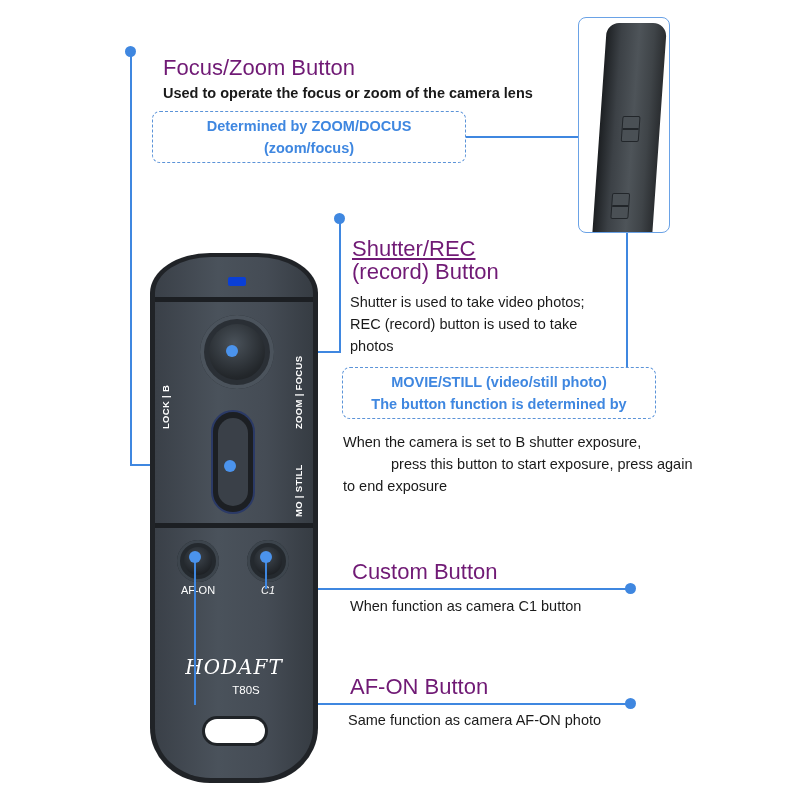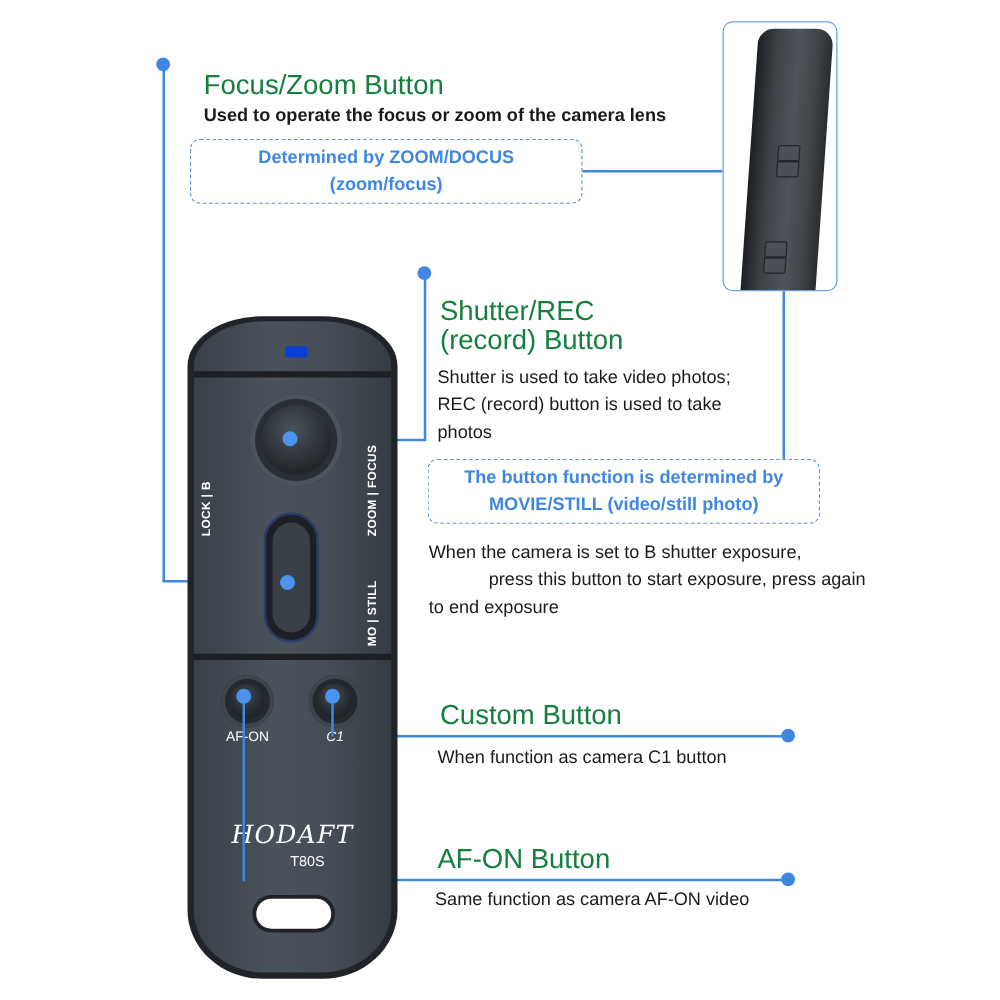--- a/index.html
+++ b/index.html
@@ -1,18 +1,18 @@
 <!DOCTYPE html>
 <html><head>
 <meta charset="utf-8">
 <style>
   html, body { margin: 0; padding: 0; background: #ffffff; }
   body { width: 800px; height: 800px; position: relative; overflow: hidden; font-family: "Liberation Sans", sans-serif; }
   .abs { position: absolute; }
-  .title { color: #15803d; font-size: 22px; line-height: 24px; white-space: nowrap; }
+  .title { color: #701a75; font-size: 22px; line-height: 24px; white-space: nowrap; }
   .desc { color: #1a1a1a; font-size: 14.5px; line-height: 21px; }
   .note { position: absolute; border: 1.5px dashed #5b93d8; border-radius: 8px; color: #3f87e0; font-weight: bold; font-size: 14.5px; line-height: 22px; text-align: center; display: flex; align-items: center; justify-content: center; box-sizing: border-box; }
   .line { position: absolute; background: #3f87e0; }
   .dot { position: absolute; width: 11px; height: 11px; border-radius: 50%; background: #3f87e0; }
   .dotw { position: absolute; width: 12px; height: 12px; border-radius: 50%; background: #4b93ec; }
   
   .remote { position: absolute; left: 150px; top: 253px; width: 168px; height: 530px; background: #202327; border-radius: 60px 60px 60px 60px / 40px 40px 55px 55px; }
   .remote-face { position: absolute; left: 5px; top: 4px; right: 5px; bottom: 5px; background: linear-gradient(90deg,#3a4048 0%, #4a525b 40%, #454c55 70%, #363c43 100%); border-radius: 56px 56px 56px 56px / 36px 36px 50px 50px; }
   .sep { position: absolute; left: 0; right: 0; height: 5px; background: #1c1f23; }
   .led { position: absolute; left: 73px; top: 20px; width: 18px; height: 9px; background: #0a3fd6; border-radius: 2px; }
@@ -53,43 +53,43 @@
     <div class="switch" style="left:22px; top:93px;"></div>
     <div class="switch" style="left:17px; top:170px;"></div>
   </div>
 </div>
 <div class="line" style="left:626px; top:233px; width:2px; height:134px;"></div>
 
 <div class="dot" style="left:334px; top:213px;"></div>
 <div class="line" style="left:339px; top:219px; width:2px; height:133px;"></div>
 <div class="line" style="left:232px; top:351px; width:109px; height:2px;"></div>
 
-<div class="abs title" style="left:352px; top:237px;">Shutter/REC</div>
+<div class="abs title" style="left:352px; top:237px;text-decoration:underline;">Shutter/REC</div>
 <div class="abs title" style="left:352px; top:260px;">(record) Button</div>
 <div class="abs desc" style="left:350px; top:292px;">Shutter is used to take video photos;</div>
 <div class="abs desc" style="left:350px; top:314px;">REC (record) button is used to take</div>
 <div class="abs desc" style="left:350px; top:336px;">photos</div>
 
 <div class="note" style="left:342px; top:367px; width:314px; height:52px; flex-direction:column;">
+  <span>MOVIE/STILL (video/still photo)</span>
   <span>The button function is determined by</span>
-  <span>MOVIE/STILL (video/still photo)</span>
 </div>
 <div class="abs desc" style="left:343px; top:432px;">When the camera is set to B shutter exposure,</div>
 <div class="abs desc" style="left:343px; top:454px;margin-left:48px;">press this button to start exposure, press again</div>
 <div class="abs desc" style="left:343px; top:476px;">to end exposure</div>
 
 <div class="abs title" style="left:352px; top:560px;">Custom Button</div>
 <div class="line" style="left:265px; top:588px; width:366px; height:2px;"></div>
 <div class="dot" style="left:625px; top:583px;"></div>
 <div class="abs desc" style="left:350px; top:596px;">When function as camera C1 button</div>
 
 <div class="abs title" style="left:350px; top:675px;">AF-ON Button</div>
 <div class="line" style="left:194px; top:703px; width:437px; height:2px;"></div>
 <div class="dot" style="left:625px; top:698px;"></div>
-<div class="abs desc" style="left:348px; top:710px;">Same function as camera AF-ON video</div>
+<div class="abs desc" style="left:348px; top:710px;">Same function as camera AF-ON photo</div>
 
 <div class="remote">
   <div class="remote-face">
     <div class="led"></div>
     <div class="sep" style="top:40px;"></div>
 
     <div class="shutter-ring">
       <div class="shutter-cap"></div>
     </div>
 

